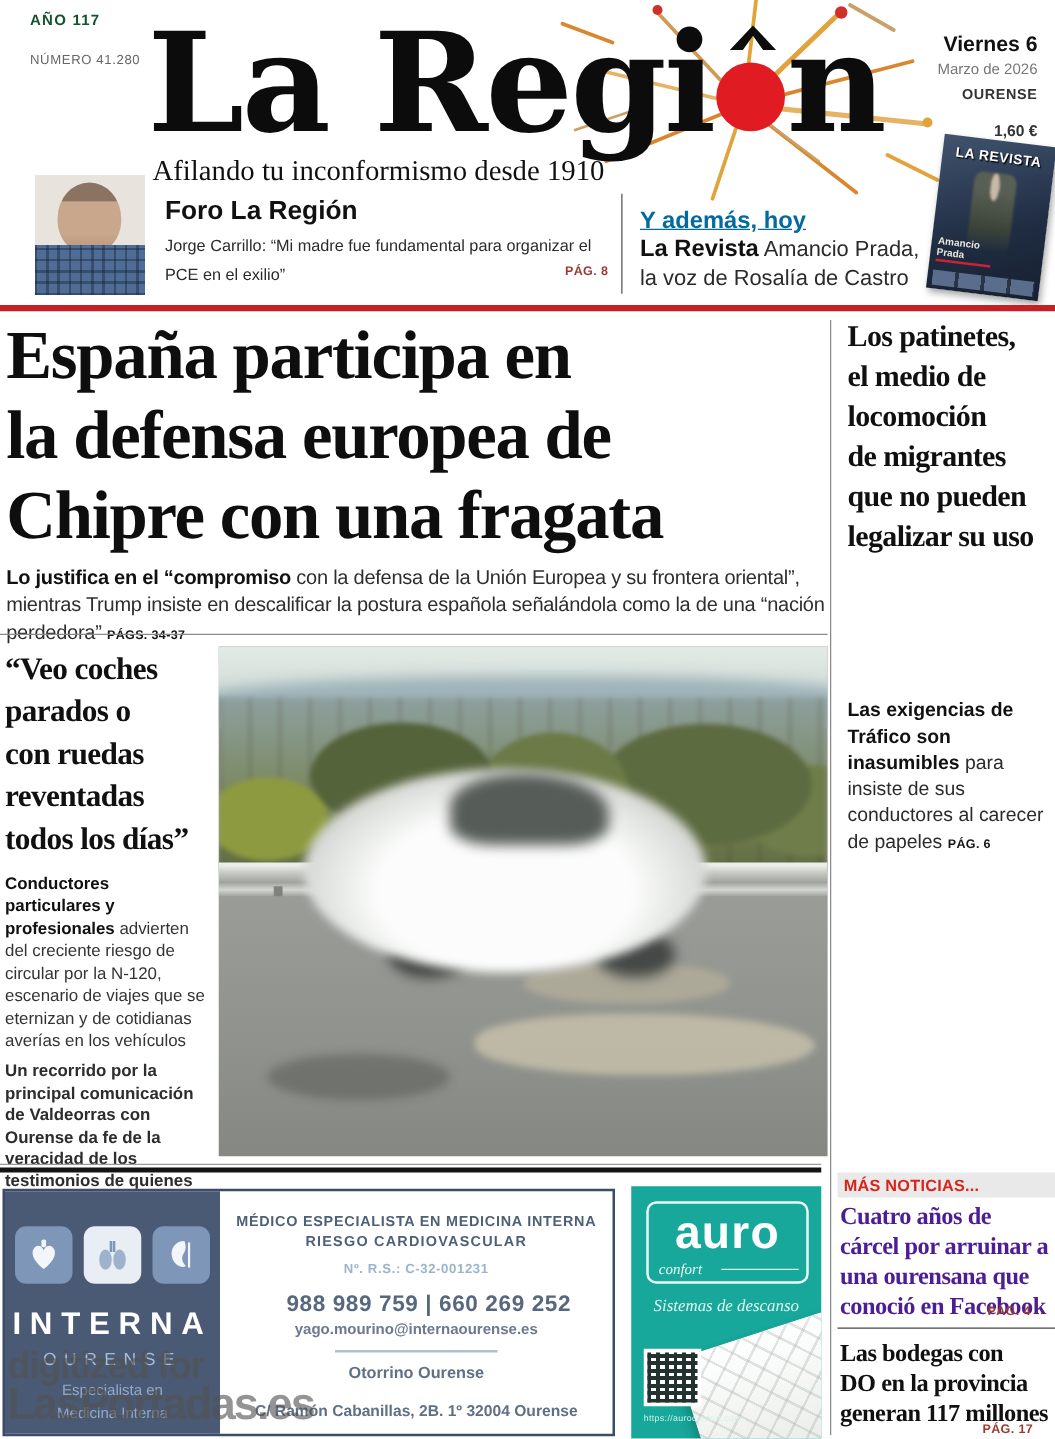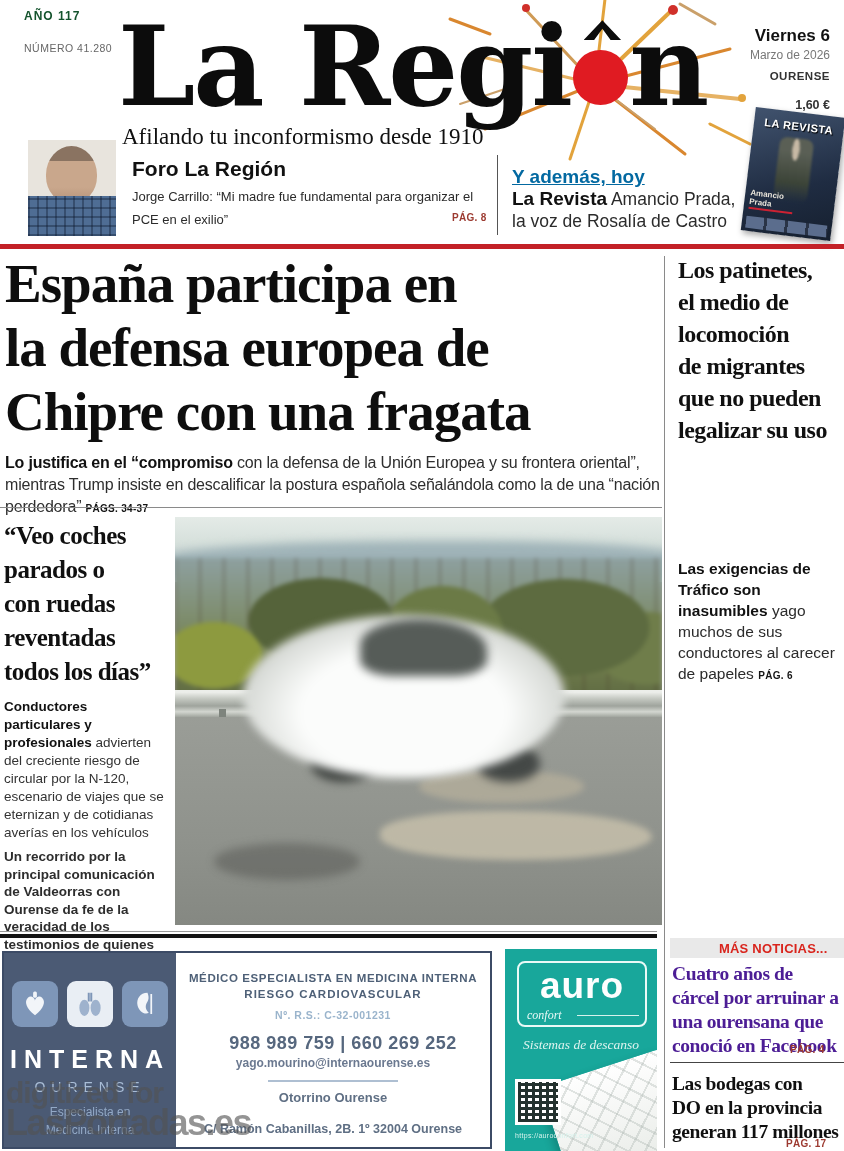--- a/index.html
+++ b/index.html
@@ -181,21 +181,21 @@
               box-shadow:-4px 4px 8px rgba(0,40,35,.25); }
   .qr { position:absolute; left:10px; bottom:26px; width:40px; height:40px; background:#fff; padding:3px; }
   .qr-inner { width:100%; height:100%;
               background-image:
                repeating-linear-gradient(0deg,#24322f 0 3px, transparent 3px 6px),
                repeating-linear-gradient(90deg,#24322f 0 3px, transparent 3px 7px); }
   .auro-url { position:absolute; left:10px; bottom:12px; font-size:7px; color:#d5f2ec; letter-spacing:.3px; }
 
   .mn-band { left:670px; top:938px; width:174px; height:20px; background:#e9e9e9; }
   .mn-head { position:absolute; left:5px; top:3px; font-size:13px; font-weight:bold;
-             color:#d9241c; letter-spacing:.2px;margin-left:44px; }
+             color:#d9241c; letter-spacing:.2px; }
   .news1-head { left:672px; top:962px; width:172px; font-weight:bold; font-size:19.5px;
                 line-height:24px; color:#4c1d95; letter-spacing:-.4px; }
   .news1-page { left:790px; top:1044px; }
   .news-divider { left:670px; top:1062px; width:174px; height:1px; background:#444; }
   .news2-head { left:672px; top:1072px; width:172px; font-weight:bold; font-size:19.5px;
                 line-height:24px; color:#101010; letter-spacing:-.4px; }
   .news2-page { left:786px; top:1138px; }
 
   .watermark { left:6px; top:1078px; z-index:20; color:rgba(82,82,82,.62);
                font-weight:bold; line-height:30px; letter-spacing:-1px; }
@@ -274,21 +274,21 @@
 
   <div class="abs col-divider"></div>
 
   <div class="abs patinetes-head serif prelines">Los patinetes,
 el medio de
 locomoción
 de migrantes
 que no pueden
 legalizar su uso</div>
   <div class="abs patinetes-lead">
-    <b>Las exigencias de Tráfico son inasumibles</b><span> yago muchos de sus conductores al carecer de papeles </span><span class="pageref">PÁG. 6</span>
+    <b>Las exigencias de Tráfico son inasumibles</b><span> para insiste de sus conductores al carecer de papeles </span><span class="pageref">PÁG. 6</span>
   </div>
 
   <div class="abs carretera-head serif prelines">“Veo coches
 parados o
 con ruedas
 reventadas
 todos los días”</div>
   <div class="abs carretera-p1">
     <b>Conductores particulares y profesionales</b><span> advierten del creciente riesgo de circular por la N-120, escenario de viajes que se eternizan y de cotidianas averías en los vehículos</span>
   </div>

